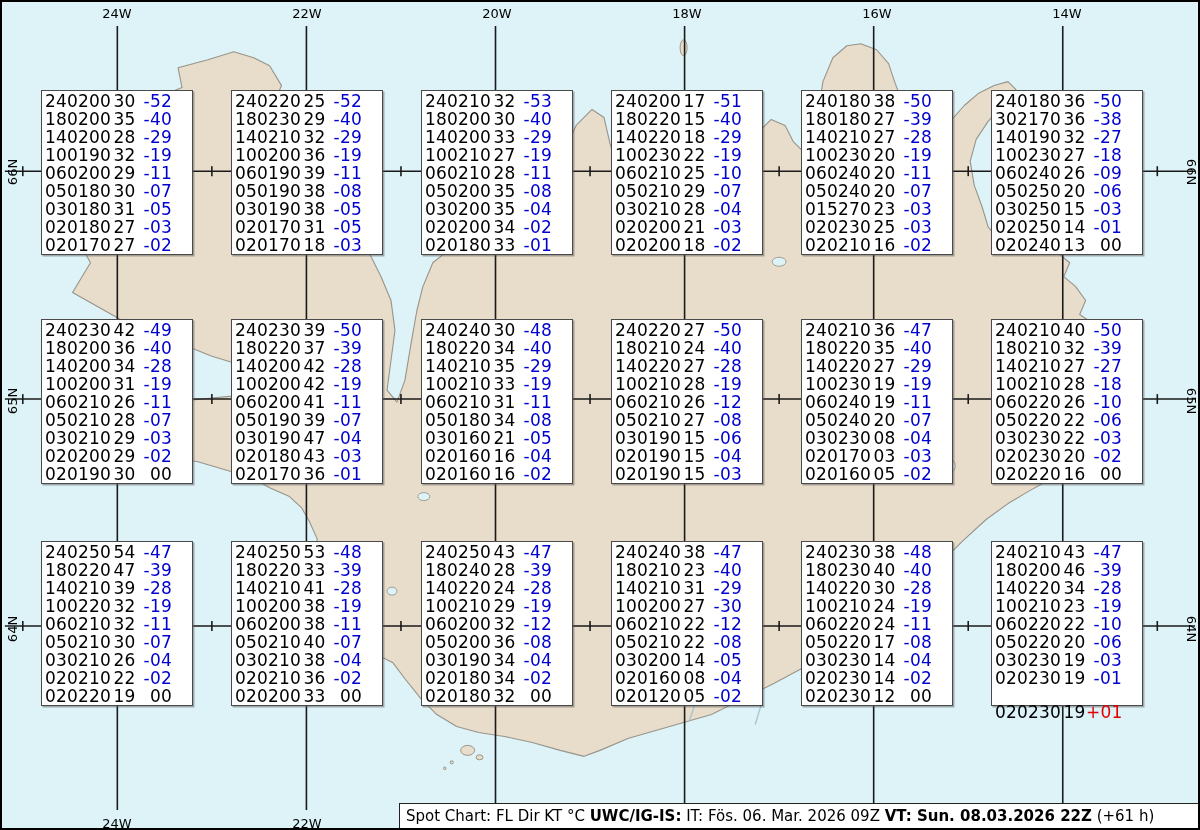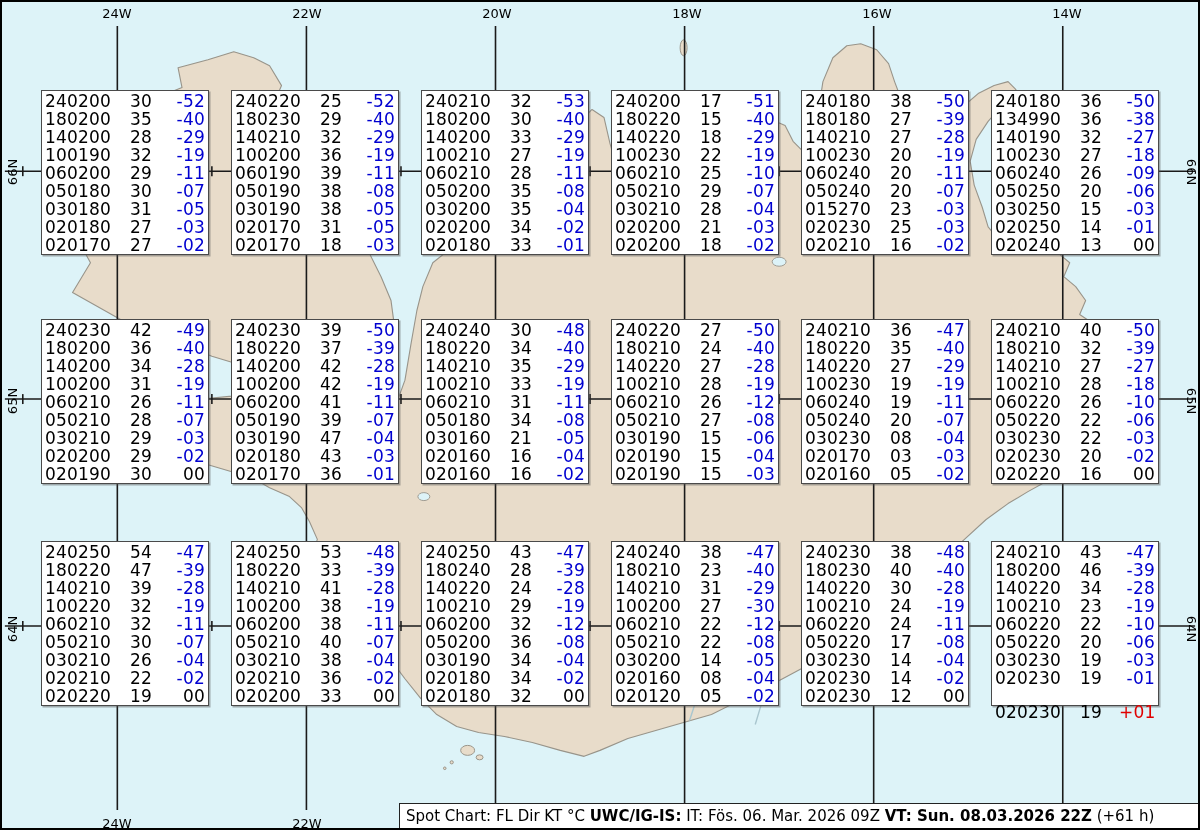--- a/index.html
+++ b/index.html
@@ -13,24 +13,24 @@
     font-family:"DejaVu Sans",sans-serif;
   }
   svg.map{position:absolute;left:0;top:0;width:100%;height:100%;}
   .geo-label{
     position:absolute;font-size:13px;color:var(--ink);
     transform:translate(-50%,-50%);white-space:nowrap;z-index:3;
   }
   .geo-label.vert-l{transform:translate(-50%,-50%) rotate(-90deg);}
   .geo-label.vert-r{transform:translate(-50%,-50%) rotate(90deg);}
   .spot-box{
-    position:absolute;width:168px;height:165px;box-sizing:border-box;
+    position:absolute;width:152px;height:165px;box-sizing:border-box;
     background:#ffffff;border:1px solid #4a4a4a;
     box-shadow:1.5px 1.5px 0 rgba(80,80,80,.45);
-    padding:1px 3px 1px 3px;display:flex;flex-direction:column;
+    padding:1px 20px 1px 3px;display:flex;flex-direction:column;
     justify-content:space-around;z-index:5;
   }
   .spot-line{
     display:flex;justify-content:space-between;align-items:baseline;
     font-size:17px;line-height:18px;color:var(--ink);letter-spacing:.2px;
     white-space:nowrap;
   }
   .spot-line .fl{text-align:left;}
   .spot-line .spd{width:24px;text-align:right;}
   .spot-line .tmp{width:36px;text-align:right;}
@@ -363,21 +363,21 @@
           <span class="tmp neg">-02</span>
         </div>
       </div>
       <div class="spot-box" style="left: 989px; top: 88px;">
         <div class="spot-line">
           <span class="fl">240180</span>
           <span class="spd">36</span>
           <span class="tmp neg">-50</span>
         </div>
         <div class="spot-line">
-          <span class="fl">134990</span>
+          <span class="fl">302170</span>
           <span class="spd">36</span>
           <span class="tmp neg">-38</span>
         </div>
         <div class="spot-line">
           <span class="fl">140190</span>
           <span class="spd">32</span>
           <span class="tmp neg">-27</span>
         </div>
         <div class="spot-line">
           <span class="fl">100230</span>

